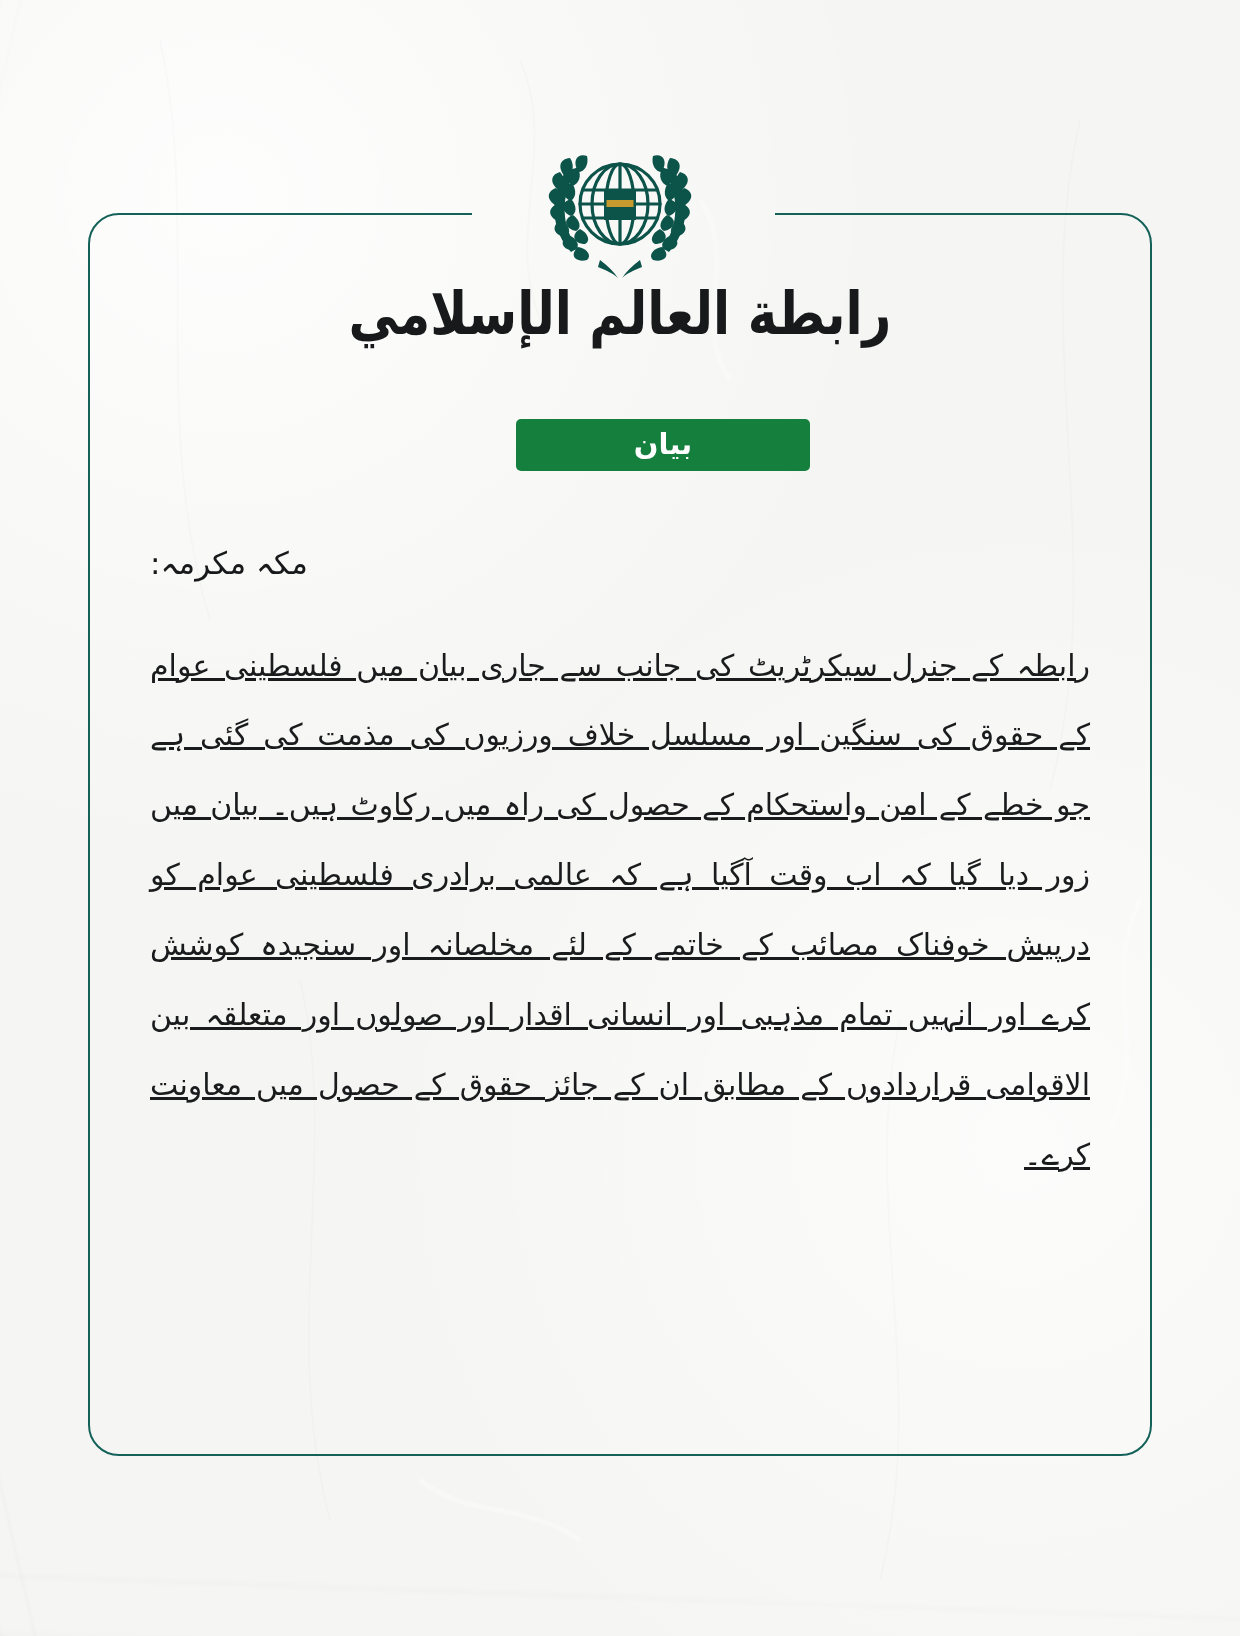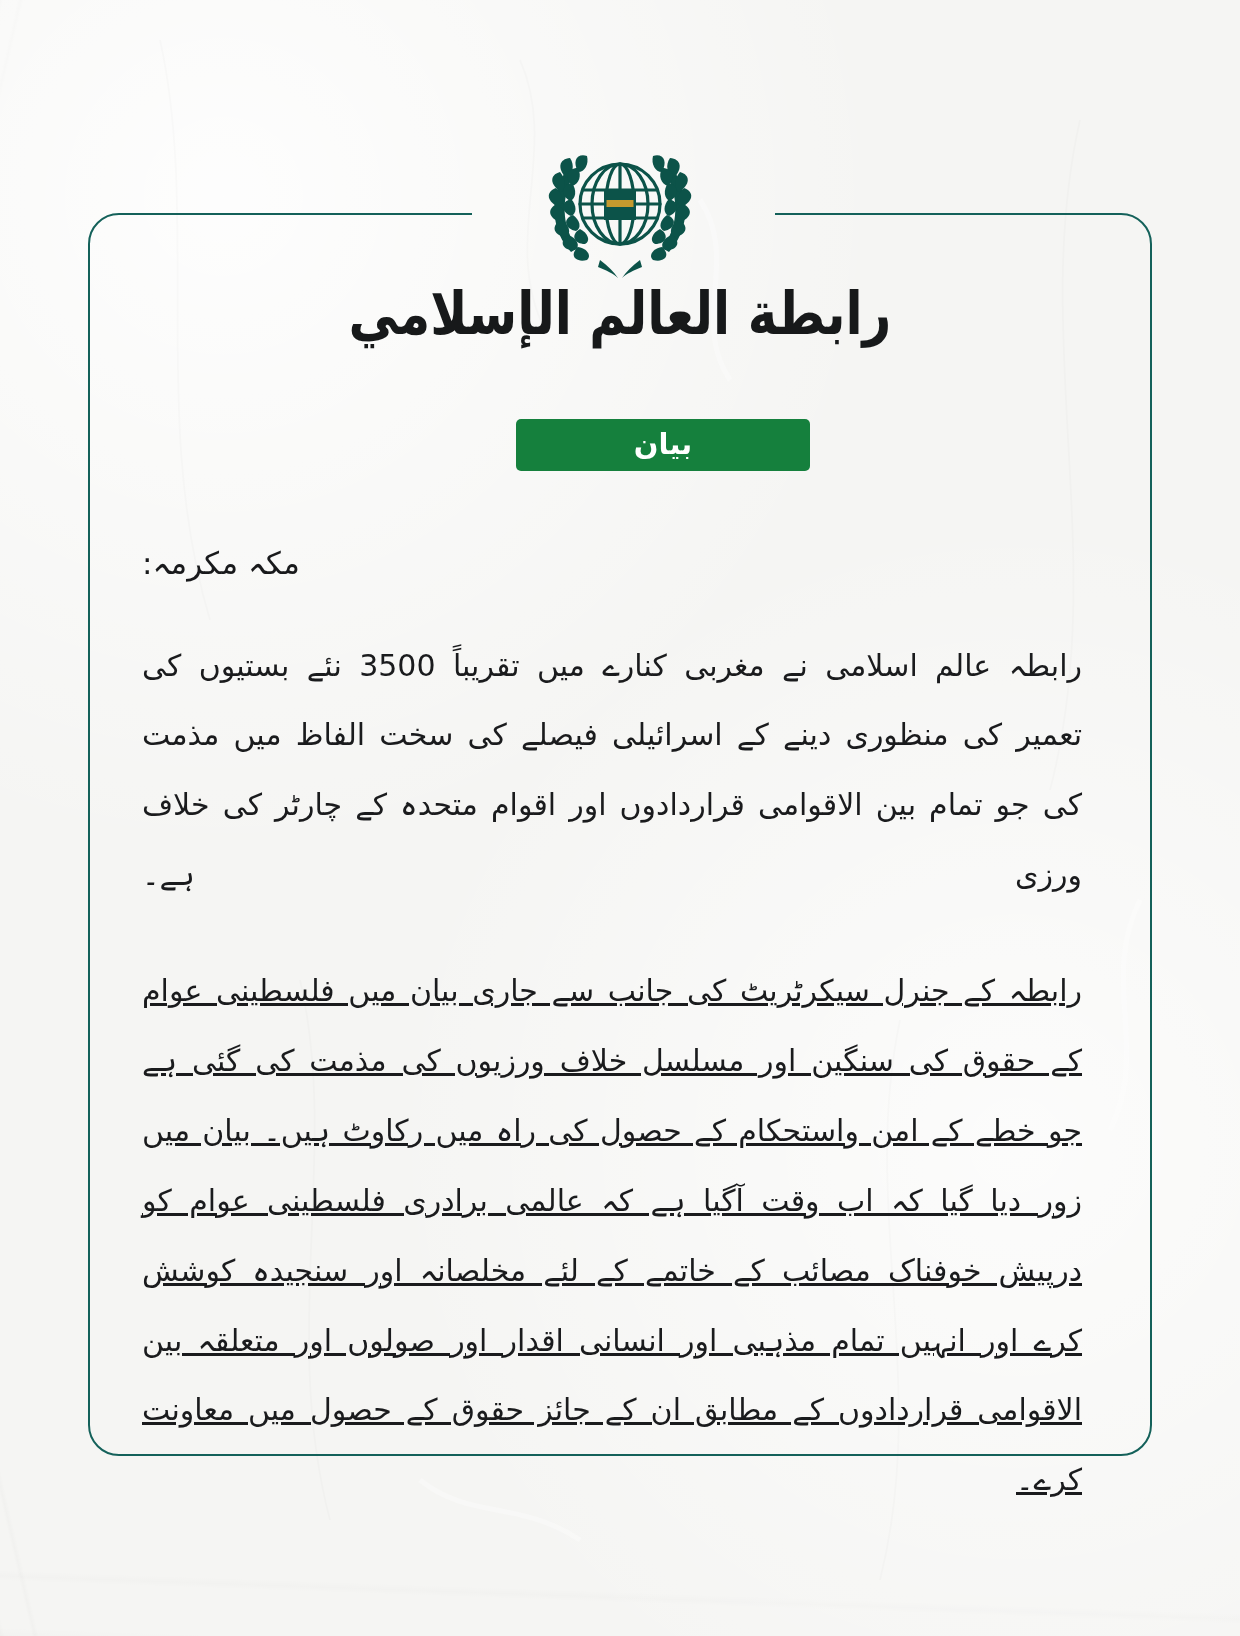--- a/index.html
+++ b/index.html
@@ -111,21 +111,21 @@
     color: #ffffff;
     direction: rtl;
     letter-spacing: 1px;
     line-height: 1;
     transform: translateY(-1px);
   }
 
   
   #body-area {
     position: absolute;
-    left: 142px;
+    left: 150px;
     top: 540px;
     width: 940px;
     direction: rtl;
     text-align: justify;
     text-align-last: justify;
   }
   .dateline {
     font-family: "DejaVu Sans", sans-serif;
     font-size: 31px;
     font-weight: 500;
@@ -245,15 +245,14 @@
     <span id="wordmark-ar">رابطة العالم الإسلامي</span>
   </div>
 </div>
 
 <div id="badge">
   <span id="badge-label">بیان</span>
 </div>
 
 <div id="body-area">
   <p class="dateline">مکہ مکرمہ:</p>
-  <p class="para">رابطہ عالم اسلامی نے مغربی کنارے میں تقریباً 3500 نئے بستیوں کی تعمیر کی منظوری دینے کے اسرائیلی فیصلے کی سخت الفاظ میں مذمت کی جو تمام بین الاقوامی قراردادوں اور اقوام متحدہ کے چارٹر کی خلاف ورزی ہے۔</p>
   <p class="para">رابطہ کے جنرل سیکرٹریٹ کی جانب سے جاری بیان میں فلسطینی عوام کے حقوق کی سنگین اور مسلسل خلاف ورزیوں کی مذمت کی گئی ہے جو خطے کے امن واستحکام کے حصول کی راہ میں رکاوٹ ہیں۔ بیان میں زور دیا گیا کہ اب وقت آگیا ہے کہ عالمی برادری فلسطینی عوام کو درپیش خوفناک مصائب کے خاتمے کے لئے مخلصانہ اور سنجیدہ کوشش کرے اور انہیں تمام مذہبی اور انسانی اقدار اور صولوں اور متعلقہ بین الاقوامی قراردادوں کے مطابق ان کے جائز حقوق کے حصول میں معاونت کرے۔</p>
 </div>
 
 </body></html>

